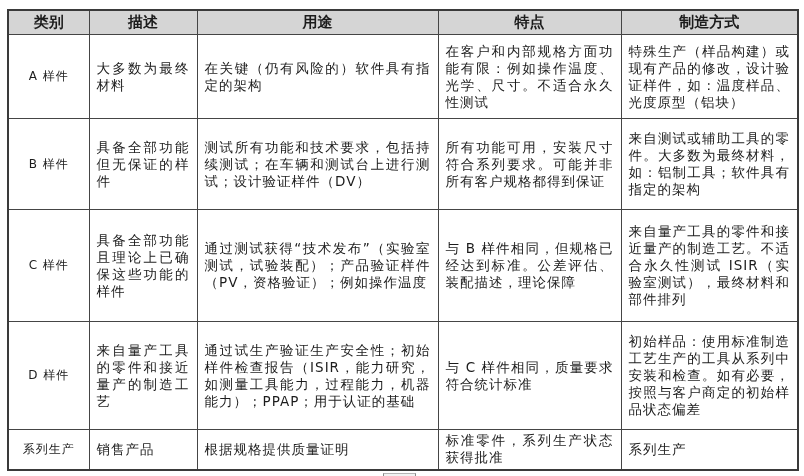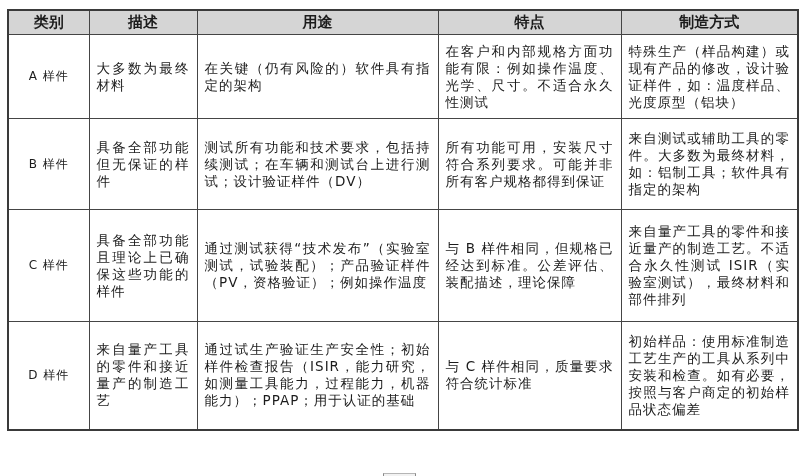--- a/index.html
+++ b/index.html
@@ -98,16 +98,23 @@
       <td>与 B 样件相同，但规格已经达到标准。公差评估、装配描述，理论保障</td>
       <td>来自量产工具的零件和接近量产的制造工艺。不适合永久性测试 ISIR（实验室测试），最终材料和部件排列</td>
     </tr>
     <tr style="height:108px">
       <td class="cat">D 样件</td>
       <td>来自量产工具的零件和接近量产的制造工艺</td>
       <td>通过试生产验证生产安全性；初始样件检查报告（ISIR，能力研究，如测量工具能力，过程能力，机器能力）；PPAP；用于认证的基础</td>
       <td>与 C 样件相同，质量要求符合统计标准</td>
       <td>初始样品：使用标准制造工艺生产的工具从系列中安装和检查。如有必要，按照与客户商定的初始样品状态偏差</td>
     </tr>
+    <tr style="height:40px">
+      <td class="cat">系列生产</td>
+      <td>销售产品</td>
+      <td>根据规格提供质量证明</td>
+      <td>标准零件，系列生产状态获得批准</td>
+      <td>系列生产</td>
+    </tr>
   </tbody>
 </table>
 
 <div class="below-artifact"></div>
 
 </body></html>

